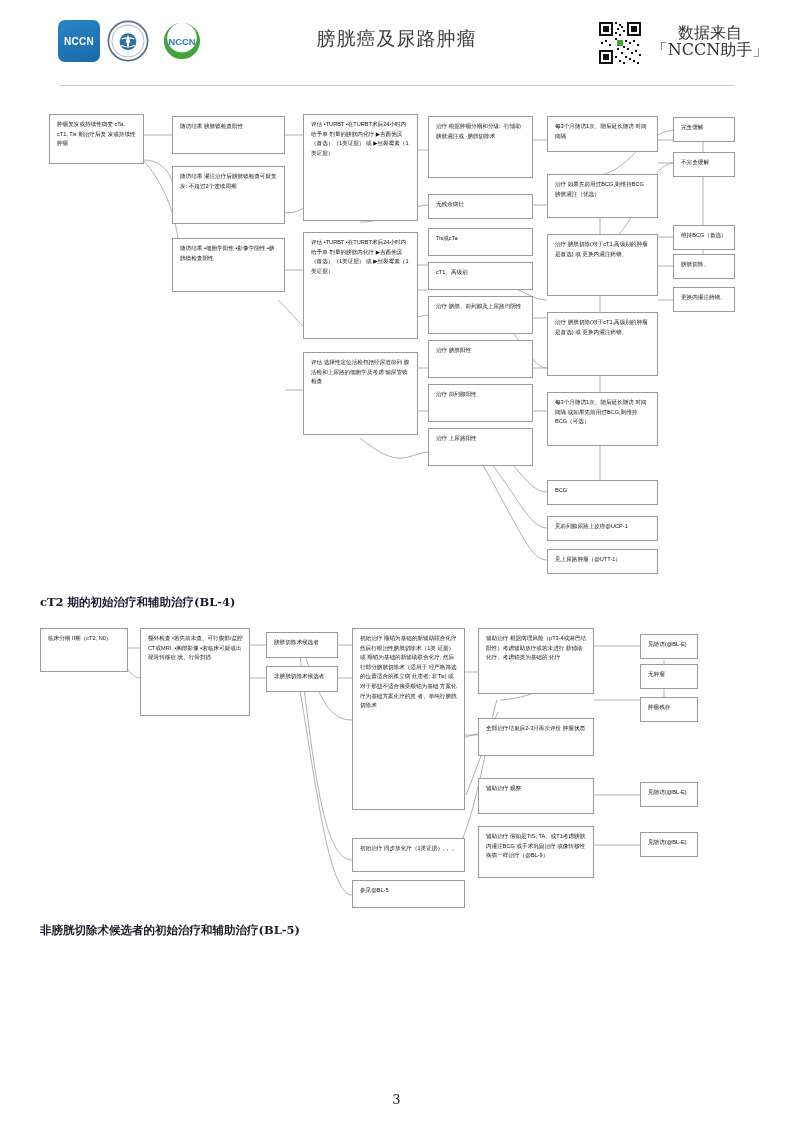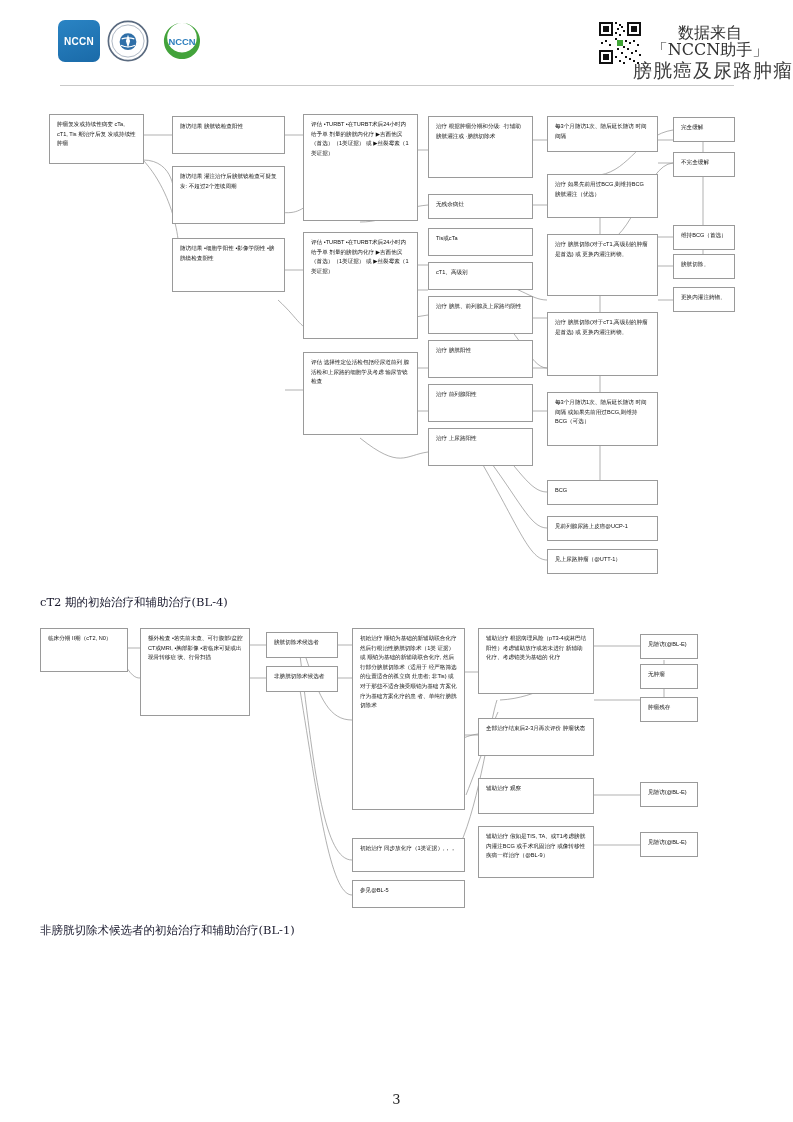--- a/index.html
+++ b/index.html
@@ -19,38 +19,38 @@
   .logo-blue {
     width:42px; height:42px; border-radius:7px;
     background:linear-gradient(160deg,#2a84c4,#1a6aa8);
     color:#fff; font-size:10px; font-weight:bold; letter-spacing:.3px;
     display:flex; align-items:center; justify-content:center;
   }
   .logo-seal { width:42px; height:42px; }
   .logo-green { width:52px; height:42px; }
 
   .doc-title {
-    position:absolute; left:0; top:26px; width:793px; text-align:right;
+    position:absolute; left:0; top:26px; width:793px; text-align:center;
     font-family:"DejaVu Serif","Liberation Serif",serif;
-    font-size:19px; color:#3b3b3b; letter-spacing:1px;margin-top:32px;
+    font-size:19px; color:#3b3b3b; letter-spacing:1px;
   }
 
   .qr { position:absolute; left:599px; top:22px; width:42px; height:42px; }
   .qr-note {
     position:absolute; left:650px; top:24px; width:120px;
     font-family:"DejaVu Serif","Liberation Serif",serif;
     font-size:16px; line-height:17px; color:#333; text-align:center;
   }
   .hdr-rule { position:absolute; left:60px; top:85px; width:674px; height:1px; background:#c9c9c9; }
 
   
   .sec-head {
     position:absolute;
     font-family:"DejaVu Serif","Liberation Serif",serif;
-    font-weight:normal; font-size:11.5px; color:#1a1a2e; white-space:nowrap;
+    font-weight:bold; font-size:11.5px; color:#1a1a2e; white-space:nowrap;
   }
 
   
   .fbox {
     position:absolute;
     border:1px solid #9a9a9a;
     background:#fff;
     padding:5px 6px 5px 7px;
     font-size:5.6px;
     line-height:9.6px;
@@ -338,15 +338,15 @@
 <div class="fbox" style="left:478px; top:826px; width:116px; height:52px;">辅助治疗
 假如是TIS, TA、或T1考虑膀胱内灌注BCG
 或手术巩固治疗
 或像转移性疾病一样治疗（@BL-9）</div>
 <div class="fbox" style="left:640px; top:634px; width:58px;  height:25px;">见随访(@BL-E)</div>
 <div class="fbox" style="left:640px; top:664px; width:58px;  height:25px;">无肿瘤</div>
 <div class="fbox" style="left:640px; top:697px; width:58px;  height:25px;">肿瘤残存</div>
 <div class="fbox" style="left:640px; top:782px; width:58px;  height:25px;">见随访(@BL-E)</div>
 <div class="fbox" style="left:640px; top:832px; width:58px;  height:25px;">见随访(@BL-E)</div>
 
-<div class="sec-head" style="left:40px; top:923px;">非膀胱切除术候选者的初始治疗和辅助治疗(BL-1)</div>
+<div class="sec-head" style="left:40px; top:923px;">非膀胱切除术候选者的初始治疗和辅助治疗(BL-5)</div>
 
 <div class="page-num">3</div>
 
 </body></html>

